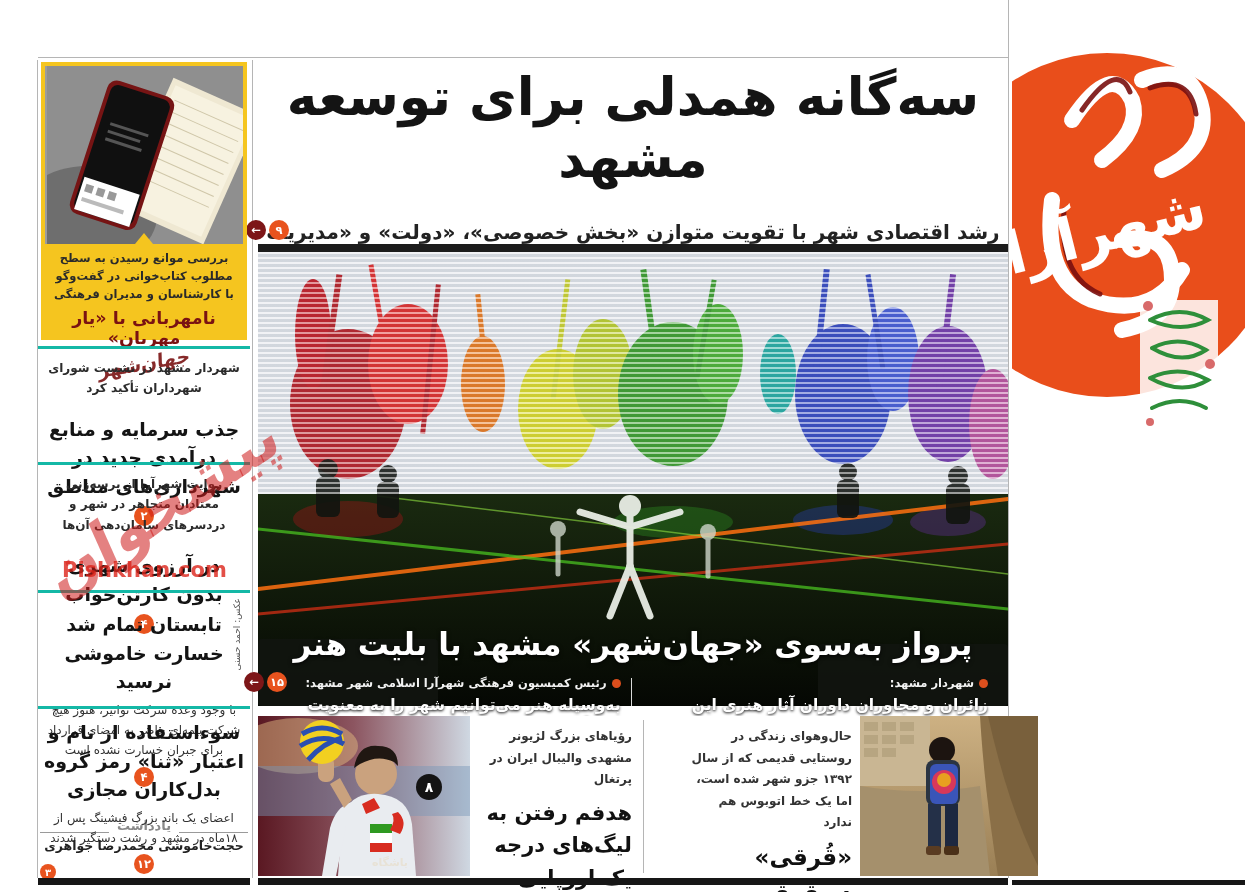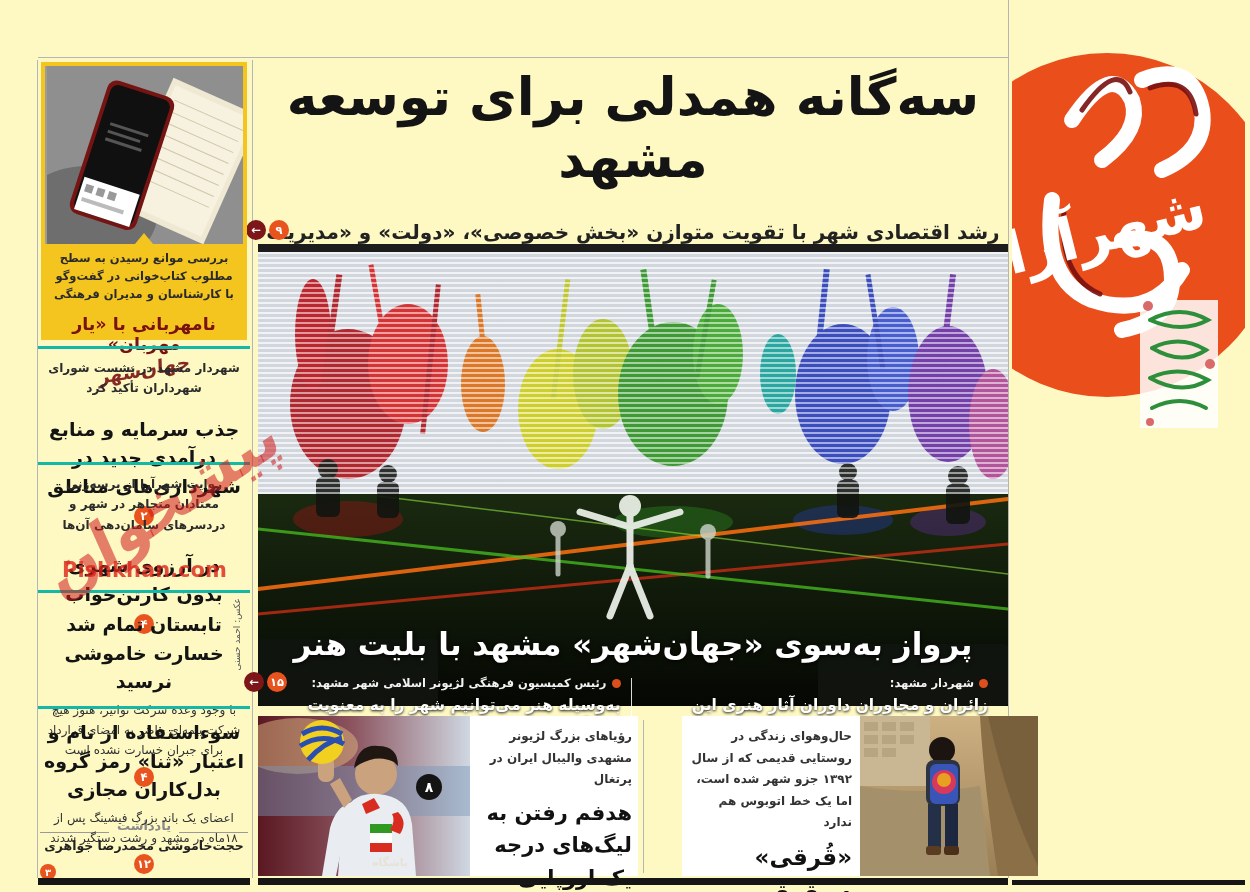--- a/index.html
+++ b/index.html
@@ -1,16 +1,16 @@
 <!DOCTYPE html>
 <html lang="fa"><head>
 <meta charset="utf-8">
 <style>
   html,body{margin:0;padding:0;background:#e9e9e9;}
-  .page{position:relative;width:1250px;height:892px;background:#fef9c3;
+  .page{position:relative;width:1250px;height:892px;background:#ffffff;
         font-family:"DejaVu Sans",sans-serif;direction:rtl;overflow:hidden;margin:0 auto;}
   .abs{position:absolute;}
   .vline{position:absolute;width:1px;background:#b5b5b5;}
   .hline{position:absolute;height:1px;background:#b5b5b5;}
   .blackbar{position:absolute;height:7px;background:#161616;}
   .badge{display:inline-flex;align-items:center;justify-content:center;
          min-width:20px;height:20px;border-radius:50%;background:#e8531e;color:#fff;
          font-size:11.5px;font-weight:bold;padding:0 2px;box-sizing:border-box;}
   .badge.dark{background:#7d1618;}
   .badge.blackc{background:#141414;width:26px;height:26px;font-size:14px;}
@@ -36,21 +36,21 @@
   .photo-credit{position:absolute;left:232px;top:598px;color:#555;font-size:9px;
       writing-mode:vertical-rl;transform:rotate(180deg);letter-spacing:1px;}
   
   .sidebar{position:absolute;left:38px;top:60px;width:212px;}
   .ycard{margin:2px 3px 6px 3px;border:4px solid #f5c51f;background:#f5c51f;height:278px;box-sizing:border-box;}
   .ycard .photo{height:178px;background:#9c9c9c;position:relative;overflow:hidden;}
   .ycard .ybody{position:relative;text-align:center;padding-top:6px;}
   .ycard .ybody::before{content:"";position:absolute;top:-11px;left:50%;margin-left:-9px;
       border-left:9px solid transparent;border-right:9px solid transparent;border-bottom:11px solid #f5c51f;}
   .yk{font-size:11.5px;font-weight:bold;color:#2a2a2a;line-height:1.55;padding:0 6px;}
-  .yh{font-size:17.5px;font-weight:bold;color:#7a1212;margin-top:11px;}
+  .yh{font-size:17.5px;font-weight:bold;color:#7a1212;margin-top:5px;}
   .ylogo{font-size:19px;font-weight:bold;color:#7a1212;transform:rotate(-10deg) skewX(-8deg);
       display:inline-block;margin-top:4px;opacity:.9;}
   .sart{text-align:center;padding:9px 4px 6px 4px;border-top:3px solid #14b8a6;position:relative;box-sizing:border-box;}
   .sart .k{font-size:12px;font-weight:bold;color:#2b2b2b;line-height:1.7;}
   .sart .h{font-size:19px;font-weight:bold;color:#141414;line-height:1.5;margin-top:16px;}
   .sart .b{font-size:12px;color:#333;line-height:1.7;margin-top:4px;}
   .sart .badge{margin-top:6px;}
   .sec-hdr{display:flex;align-items:flex-end;gap:8px;color:#8a8a8a;font-size:13px;font-weight:bold;margin:4px 2px;}
   .sec-hdr::before,.sec-hdr::after{content:"";flex:1;height:1px;background:#9a9a9a;}
   .snote{position:relative;text-align:center;padding:0 4px;}
@@ -170,21 +170,21 @@
     <div class="mp-topbar"></div>
 
     <div class="cap-h">پرواز به‌سوی «جهان‌شهر» مشهد با بلیت هنر</div>
     <div class="cap-quotes">
       <div class="cap-q">
         <div class="src">شهردار مشهد:</div>
         <div class="txt">زائران و مجاوران داوران آثار هنری این جشنواره هستند</div>
       </div>
       <div class="cap-div"></div>
       <div class="cap-q">
-        <div class="src">رئیس کمیسیون فرهنگی لژیونر اسلامی شهر مشهد:</div>
+        <div class="src">رئیس کمیسیون فرهنگی شهرآرا اسلامی شهر مشهد:</div>
         <div class="txt">به‌وسیله هنر می‌توانیم شهر را به معنویت برسانیم</div>
       </div>
     </div>
   </div>
   <div class="photo-credit">عکس: احمد حسنی</div>
   <div class="abs" style="left:244px;top:672px;display:flex;gap:3px;z-index:6">
     <span class="badge">۱۵</span>
     <span class="badge dark">←</span>
   </div>
 

